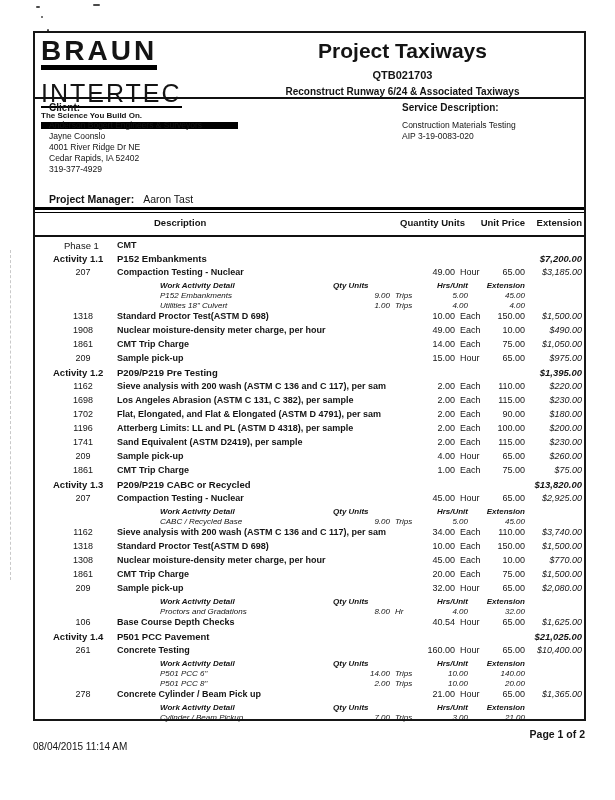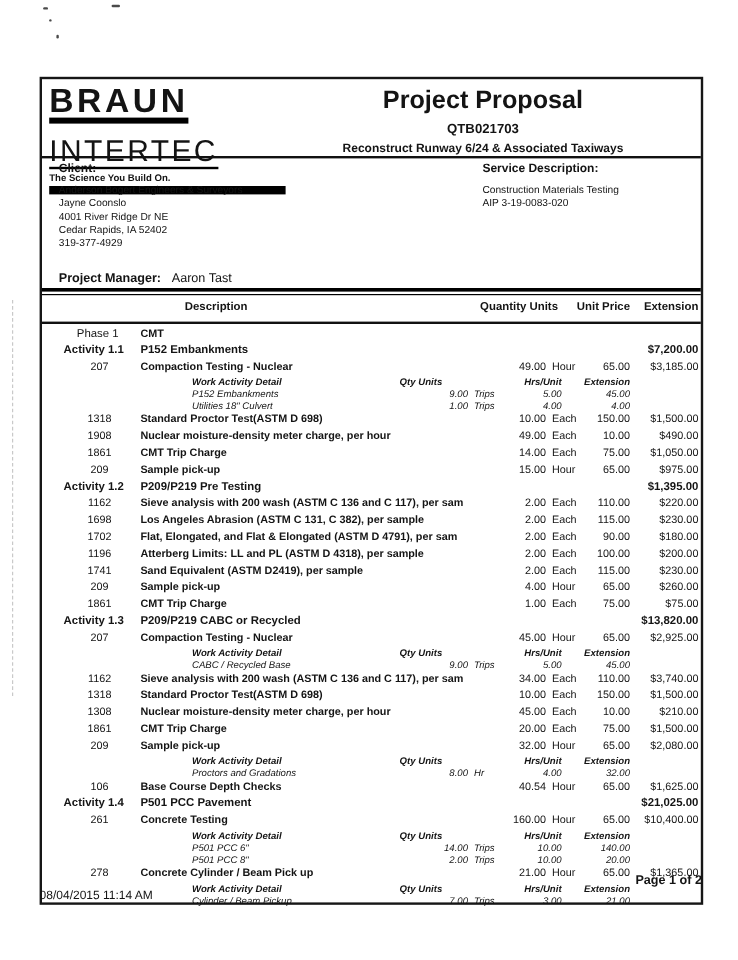--- a/index.html
+++ b/index.html
@@ -10,21 +10,21 @@
   
   .artifact { position:absolute; background:#4a4a4a; border-radius:1px; }
   .a1 { left:36px; top:6px;  width:4px; height:2px; }
   .a2 { left:41px; top:16px; width:2px; height:2px; }
   .a3 { left:47px; top:29px; width:2px; height:3px; }
   .a4 { left:93px; top:4px;  width:7px; height:2px; }
   .margin-dots { position:absolute; left:10px; top:250px; height:330px; width:0;
     border-left:1px dashed #c9c9c9; }
 
   
-  .frame { position:absolute; left:33px; top:64px; width:553px; height:690px;
+  .frame { position:absolute; left:33px; top:31px; width:553px; height:690px;
     border:2px solid #161616; border-bottom-width:2px;padding-left:20px; }
 
   
   .logo { position:absolute; left:6px; top:4px; width:200px; }
   .logo-braun { font-size:28px; font-weight:900; letter-spacing:3px; line-height:28px;
     display:inline-block; border-bottom:5px solid #000; padding-bottom:0px; }
   .logo-intertec { font-size:25px; font-weight:400; letter-spacing:2px; line-height:26px;
     display:inline-block; border-bottom:2px solid #000; margin-top:10px; }
   .logo-tagline { font-size:8px; font-weight:700; margin-top:3px; }
   .logo-bar { width:197px; height:7px; background:#000; margin-top:2px; }
@@ -73,21 +73,21 @@
   .i { font-style:italic; }
   .bi { font-style:italic; font-weight:700; }
 
   .c-plabel { left:5px; font-weight:400; font-size:9.5px;margin-left:24px; }
   .c-alabel { left:18px; font-weight:700; font-size:9.5px; }
   .c-code { left:20px; width:56px; text-align:center; }
   .c-desc { left:82px; font-weight:700; }
   .c-qtynum { right:129px; width:90px; text-align:right; }
   .c-unit { left:425px; width:48px; text-align:left; }
   .c-price { right:59px; width:62px; text-align:right; }
-  .c-ext { right:2px; width:75px; text-align:right; }
+  .c-ext { right:2px; width:75px; text-align:right;font-style:italic; }
   .trow.activity .c-desc { font-size:9.5px; }
   .trow.activity .c-ext { font-weight:700; font-size:9.5px; }
 
   .s-name { left:125px; width:210px; }
   .s-qtyhdr { left:298px; width:70px; white-space:pre; }
   .s-qtynum { right:194px; width:80px; text-align:right; }
   .s-unit { left:360px; width:42px; text-align:left; }
   .s-hrs { right:116px; width:72px; text-align:right; }
   .s-ext { right:59px; width:72px; text-align:right; }
 
@@ -109,21 +109,21 @@
   <div class="frame">
 
     <div class="logo">
       <div class="logo-braun">BRAUN</div>
       <div><span class="logo-intertec">INTERTEC</span></div>
       <div class="logo-tagline">The Science You Build On.</div>
       <div class="logo-bar"></div>
     </div>
 
     <div class="titleblock">
-      <div class="doc-title">Project Proposal</div>
+      <div class="doc-title">Project Taxiways</div>
       <div class="doc-number">QTB021703</div>
       <div class="doc-subtitle">Reconstruct Runway 6/24 &amp; Associated Taxiways</div>
     </div>
 
     <div class="header-rule"></div>
 
     <div class="info-col info-client">
       <div class="info-label">Client:</div>
       <div>Anderson Bogert Engineers &amp; Surveyors</div>
       <div>Jayne Coonslo</div>
@@ -326,21 +326,21 @@
           <span class="c-unit">Each</span>
           <span class="c-price">150.00</span>
           <span class="c-ext">$1,500.00</span>
         </div>
         <div class="trow item">
           <span class="c-code">1308</span>
           <span class="c-desc">Nuclear moisture-density meter charge, per hour</span>
           <span class="c-qtynum">45.00</span>
           <span class="c-unit">Each</span>
           <span class="c-price">10.00</span>
-          <span class="c-ext">$210.00</span>
+          <span class="c-ext">$770.00</span>
         </div>
         <div class="trow item">
           <span class="c-code">1861</span>
           <span class="c-desc">CMT Trip Charge</span>
           <span class="c-qtynum">20.00</span>
           <span class="c-unit">Each</span>
           <span class="c-price">75.00</span>
           <span class="c-ext">$1,500.00</span>
         </div>
         <div class="trow item">

